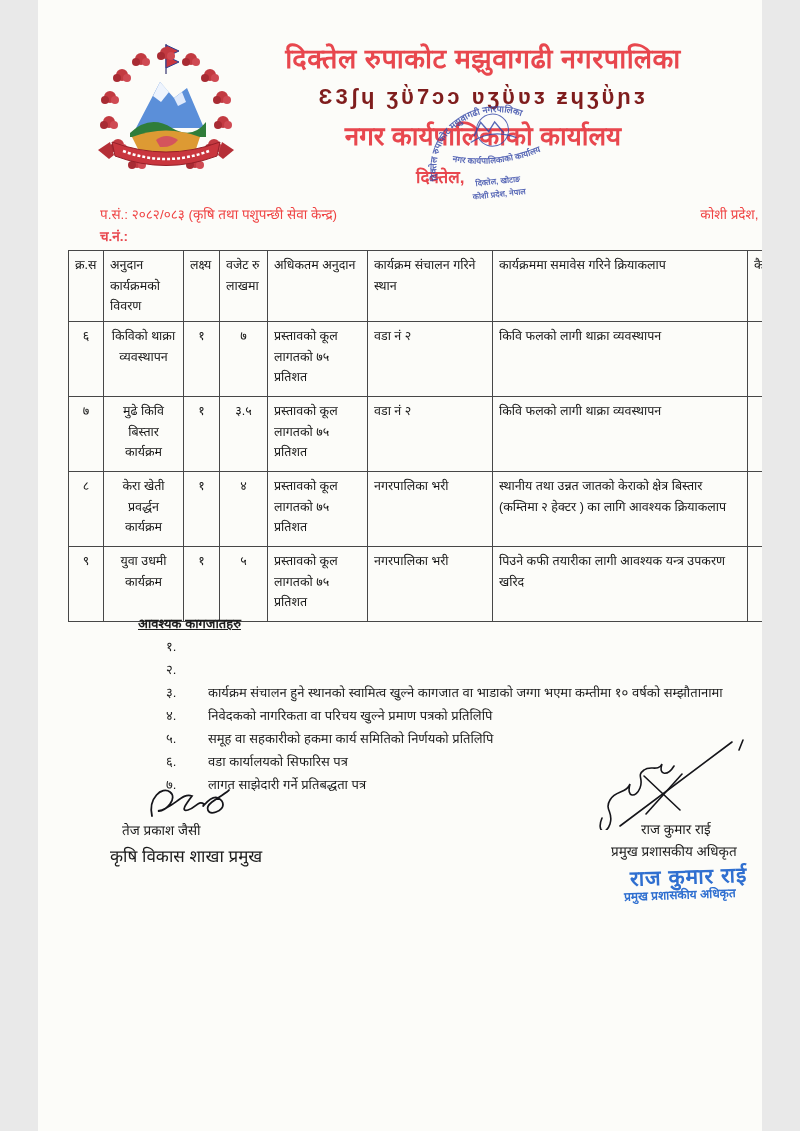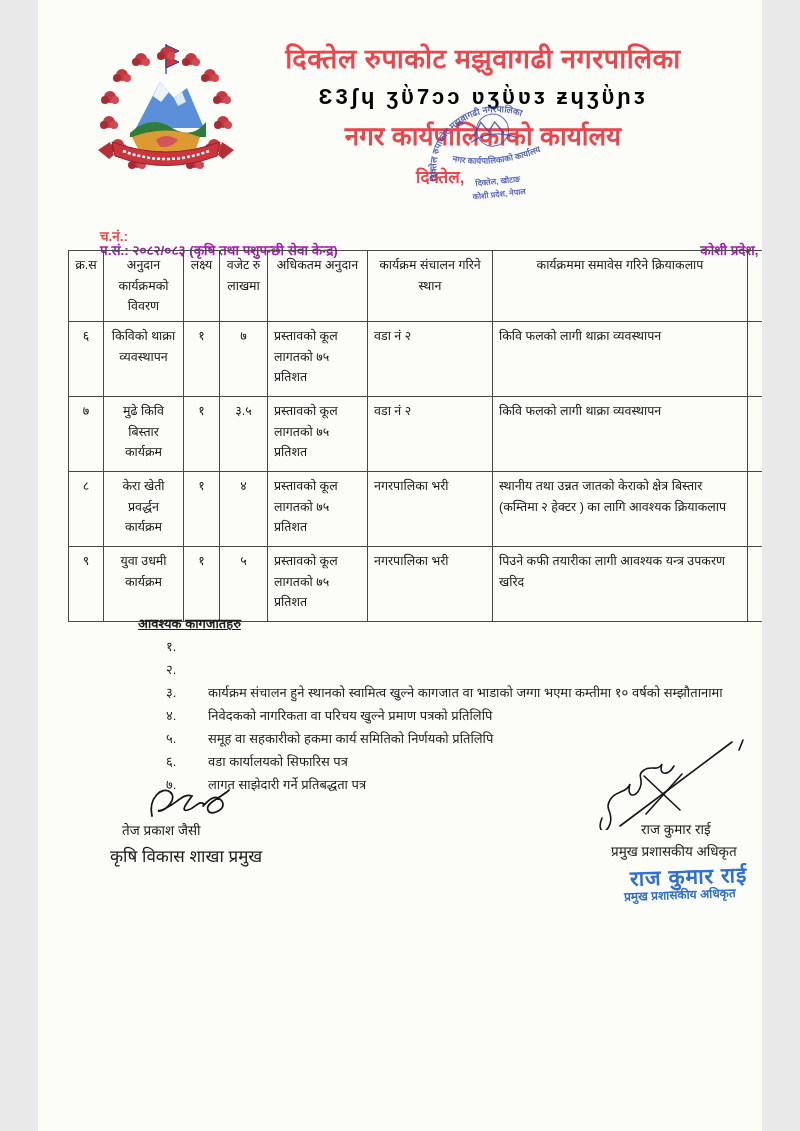--- a/index.html
+++ b/index.html
@@ -1,34 +1,34 @@
 <!DOCTYPE html>
 <html><head>
 <meta charset="utf-8">
 <style>
   html,body{margin:0;padding:0;background:#e9e9e9;}
   .page{position:relative;width:724px;height:1131px;margin:0 auto;background:#fcfcf9;overflow:hidden;
         font-family:"Liberation Sans","DejaVu Sans",sans-serif;color:#1b1b1b;}
   
   .head-text{position:absolute;left:200px;top:44px;width:490px;text-align:center;}
   .lh-line1{font-size:27px;font-weight:bold;color:#e8474e;letter-spacing:.5px;line-height:1.15;}
-  .lh-script{font-size:22px;font-weight:bold;color:#000000;letter-spacing:3px;margin-top:9px;}
+  .lh-script{font-size:22px;font-weight:bold;color:#7f1d1d;letter-spacing:3px;margin-top:9px;}
   .lh-line2{font-size:26px;font-weight:bold;color:#e8474e;margin-top:7px;}
   .lh-place{position:absolute;left:378px;top:165px;font-size:17px;font-weight:bold;color:#e8474e;}
   .logo{position:absolute;left:52px;top:40px;}
   .hstamp{position:absolute;left:382px;top:96px;opacity:.82;transform:rotate(-6deg);}
-  .refline{position:absolute;left:62px;top:205px;width:690px;font-size:13.5px;font-weight:bold;color:#a21caf;margin-top:36px;}
+  .refline{position:absolute;left:62px;top:205px;width:690px;font-size:13.5px;font-weight:normal;color:#ef4444;}
   .refline .prov{position:absolute;right:0;top:0;}
   .chline{position:absolute;left:62px;top:227px;font-size:13.5px;font-weight:bold;color:#e8474e;}
   
   .tblwrap{position:absolute;left:30px;top:250px;}
   table.doc{border-collapse:collapse;table-layout:fixed;width:760px;font-size:12.5px;color:#161616;}
   table.doc th,table.doc td{border:1.5px solid #474747;padding:4px 6px;vertical-align:top;
         font-weight:normal;line-height:1.65;overflow:hidden;}
-  table.doc thead th{height:58px;text-align:center;}
+  table.doc thead th{height:58px;text-align:left;}
   table.doc tbody td{height:66px;}
   .c-center{text-align:center;}
   
   .docs{position:absolute;left:60px;top:614px;width:700px;font-size:13px;color:#1d1d1d;}
   .docs-h{font-weight:bold;text-decoration:underline;margin-left:40px;font-size:13px;}
   .docs-item{display:flex;margin-top:8px;line-height:1.15;}
   .docs-no{width:42px;margin-left:68px;flex:none;}
   
   .sig-svg{position:absolute;}
   .sig-name-l{position:absolute;left:84px;top:821px;font-size:13.5px;}

